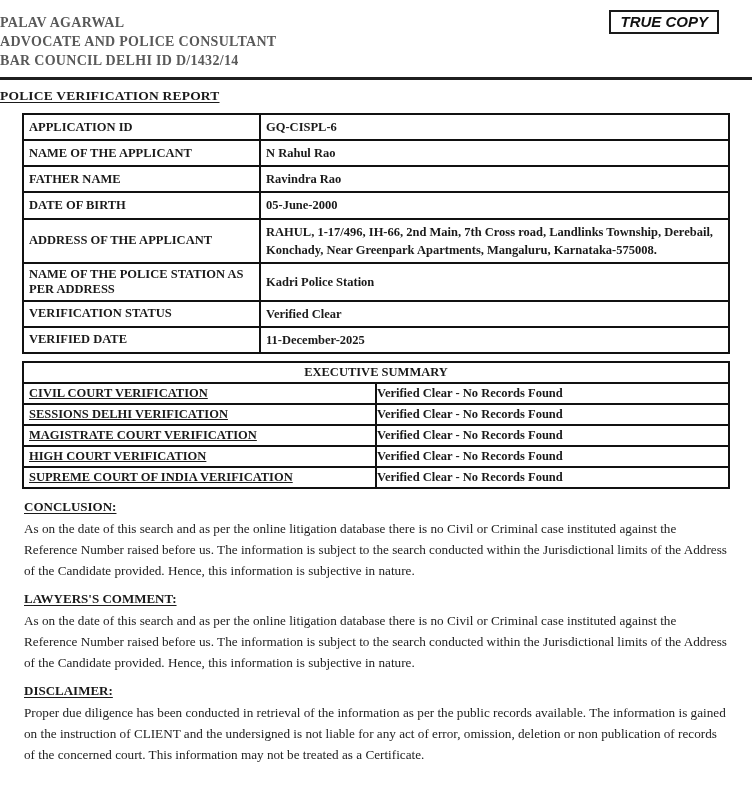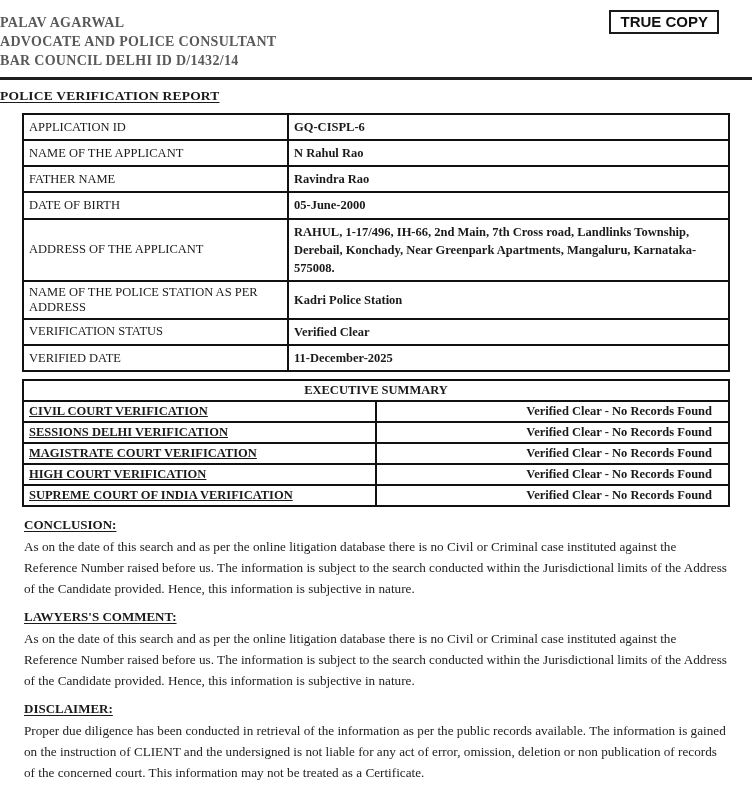--- a/index.html
+++ b/index.html
@@ -13,40 +13,40 @@
     overflow:hidden;
   }
   
   .letterhead { padding-top:13px; text-align:left; color:#595959; }
   .letterhead div { font-weight:bold; font-size:14px; line-height:19px; letter-spacing:.3px; }
   .stamp {
     position:absolute; top:10px; right:33px;
     border:2px solid #1a1a1a;
     padding:1px 9px 2px;
     font-family:"Liberation Sans", sans-serif;
-    font-weight:bold; font-size:15px;
+    font-weight:bold; font-style:italic; font-size:15px;
     color:#111; background:#fff;
   }
   .rule { border:none; height:3px; background:#1f1f1f; margin-top:7px; width:752px; }
   .doc-title {
     margin-top:8px; 
     font-weight:bold; font-size:13.5px;
     text-decoration:underline; text-underline-offset:2px;
     letter-spacing:.2px;
   }
   
   table { border-collapse:collapse; width:708px; margin:9px auto 0; table-layout:fixed; }
   td, th { border:2px solid #111; font-size:12.5px; padding:3px 5px; vertical-align:middle; }
-  .details td.lbl { width:265px; font-weight:normal; }
+  .details td.lbl { width:237px; font-weight:bold; }
   .details td.val { font-weight:bold; line-height:1.45; }
   .details tr.single td { height:22px; }
   .exec { margin-top:7px; }
   .exec th { font-weight:bold; text-align:center; padding:2px 4px; height:21px; }
   .exec td.lbl { width:265px; font-weight:bold; padding:2px 5px; height:20px;text-decoration:underline; }
-  .exec td.val { text-align:right; font-weight:bold; padding:2px 16px; }
+  .exec td.val { text-align:left; font-weight:bold; padding:2px 0; }
   
   .sections { margin:2px 24px 0; }
   .sec-heading {
     font-weight:bold; font-size:13px; margin-top:10px;
     text-decoration:underline; text-underline-offset:2px;
   }
   .sec-body { font-size:13.2px; line-height:21px; margin-top:3px; color:#222; }
 </style>
 </head>
 <body>

